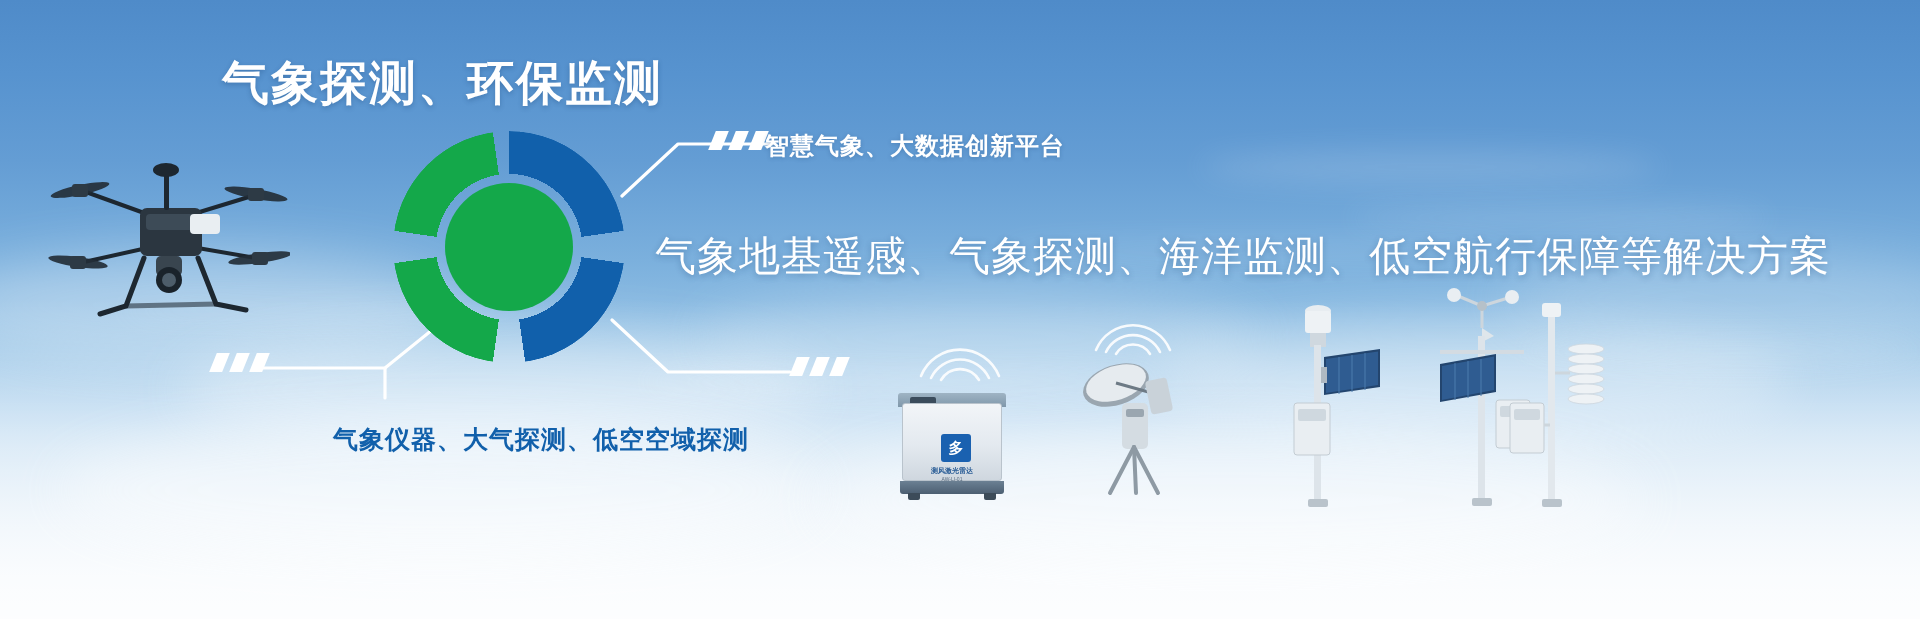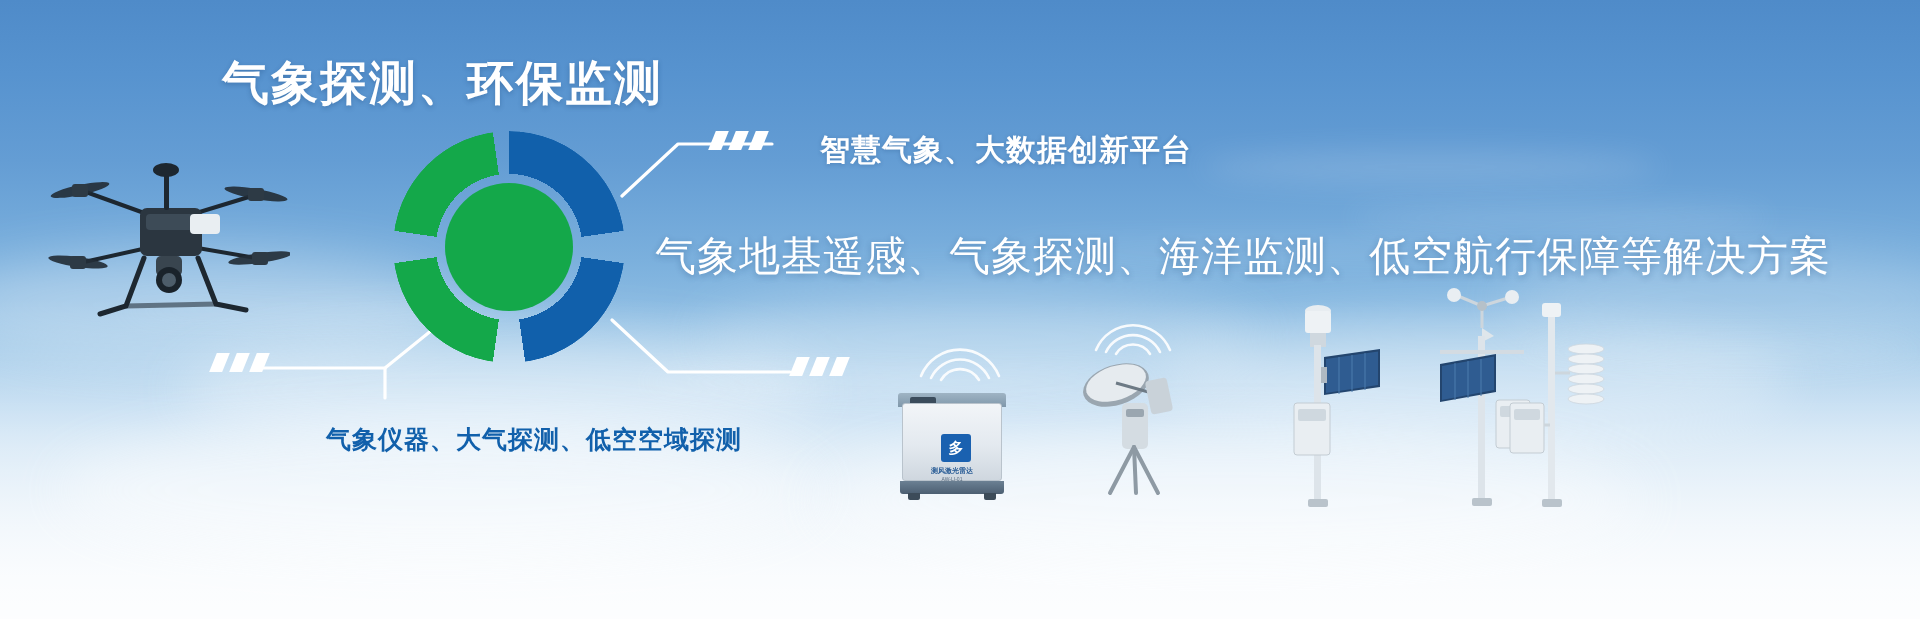--- a/index.html
+++ b/index.html
@@ -98,41 +98,41 @@
     left:222px; top:52px;
     font-size:47px;
     font-weight:bold;
     color:#ffffff;
     letter-spacing:2px;
     white-space:nowrap;
     text-shadow:0 2px 5px rgba(20,60,110,0.30);
   }
   #label-top {
     position:absolute;
-    left:820px; top:130px;
-    font-size:30px;
+    left:765px; top:130px;
+    font-size:24px;
     font-weight:bold;
     color:#ffffff;
     letter-spacing:1px;
     white-space:nowrap;
     text-shadow:0 1px 4px rgba(20,60,110,0.28);
   }
   #label-main {
     position:absolute;
     left:655px; top:229px;
     font-size:41px;
     font-weight:normal;
     color:#ffffff;
     letter-spacing:1px;
     white-space:nowrap;
     text-shadow:0 2px 6px rgba(20,60,110,0.32);
   }
   #label-bottom {
     position:absolute;
-    left:326px; top:423px;
+    left:333px; top:423px;
     font-size:25px;
     font-weight:bold;
     color:#1160ab;
     letter-spacing:1px;
     white-space:nowrap;
     text-align:right;
   }
 
   
   .device { position:absolute; }

